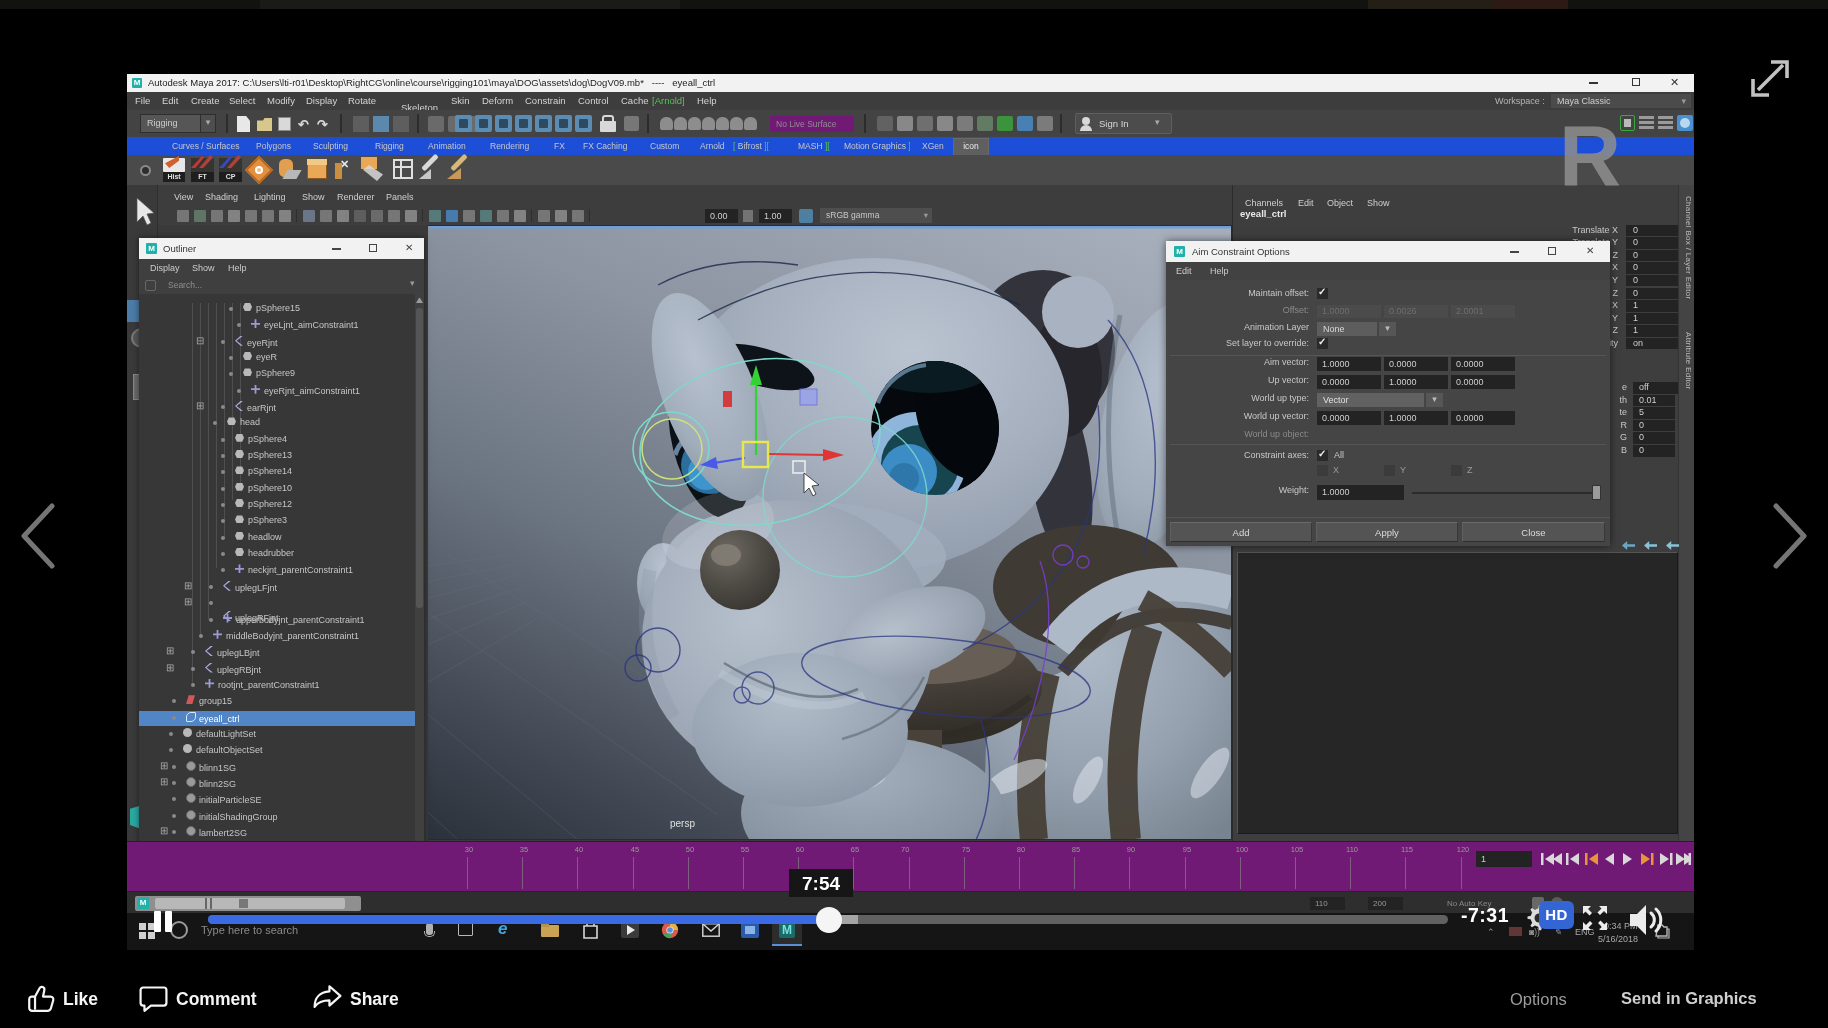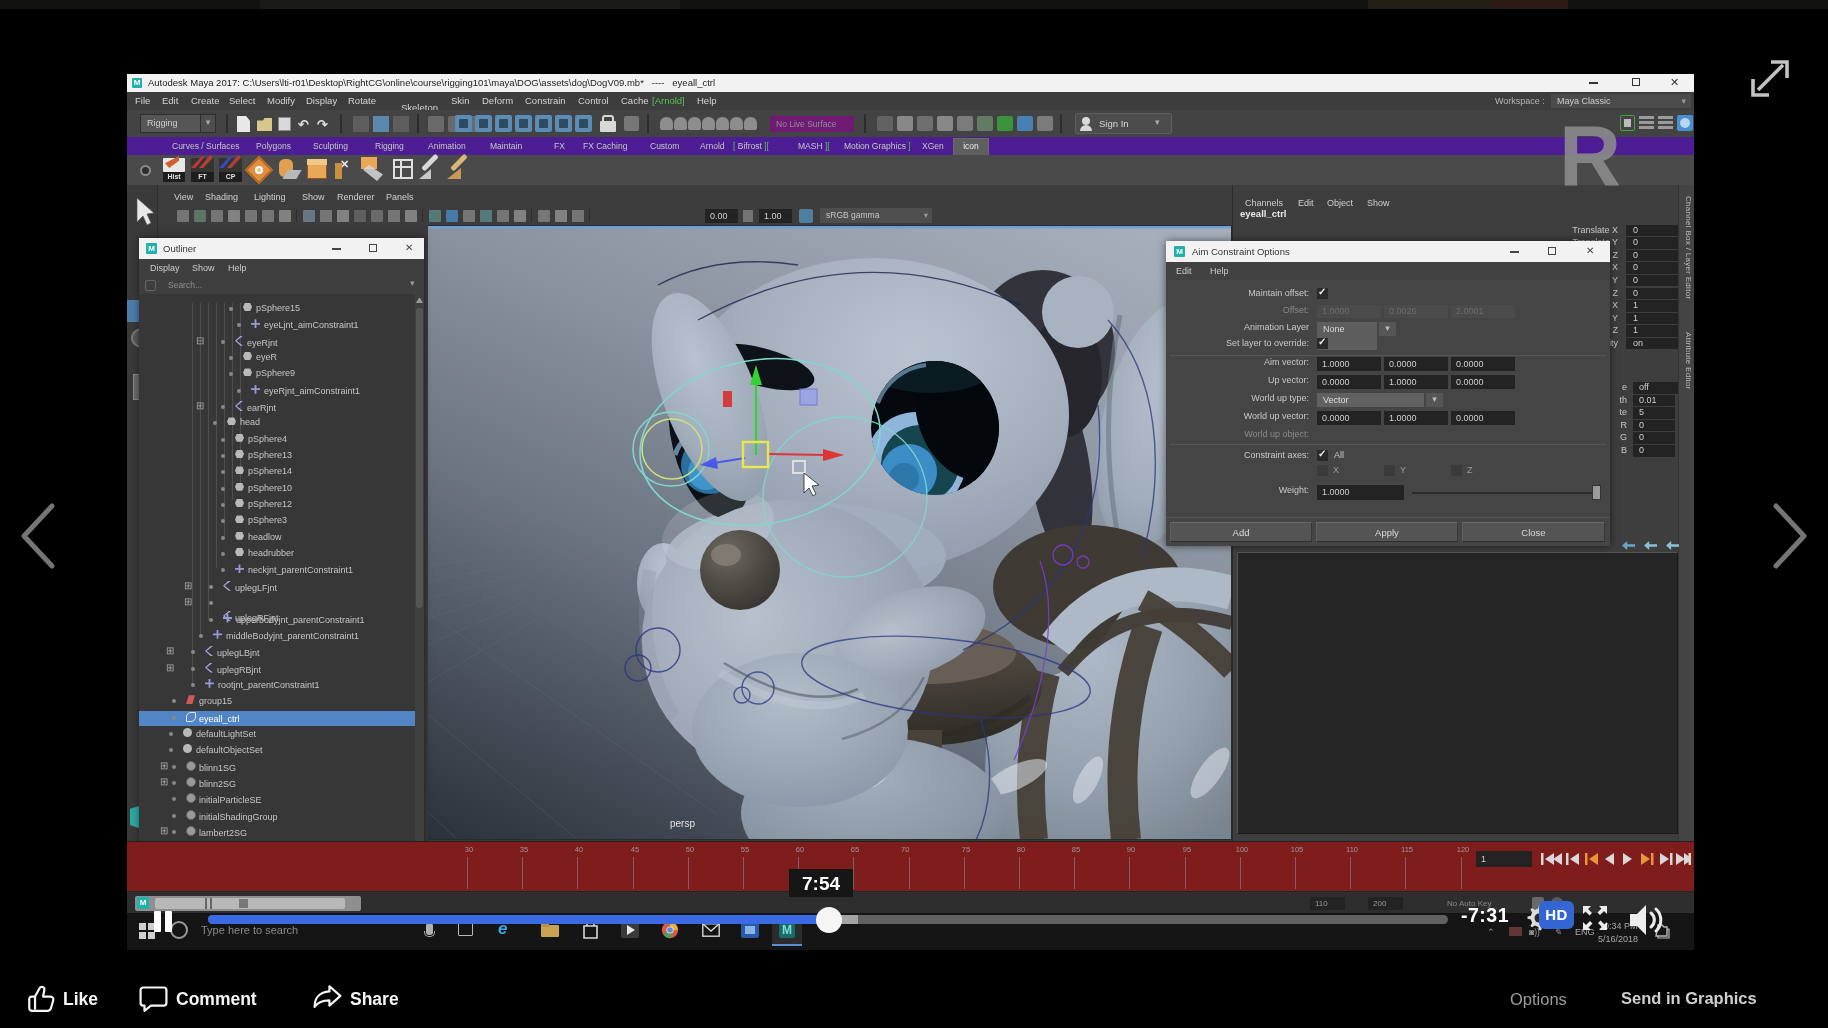--- a/index.html
+++ b/index.html
@@ -5,21 +5,21 @@
   * { margin:0; padding:0; box-sizing:border-box; }
   html,body { background:#000; width:1828px; height:1028px; overflow:hidden; }
   body { font-family:"Liberation Sans", sans-serif; position:relative; }
   .a { position:absolute; }
   #video { left:127px; top:74px; width:1567px; height:881px; background:#3c3c3c; overflow:hidden; }
   .t { white-space:nowrap; }
   
   #titlebar { left:0; top:0; width:1567px; height:18px; background:#f2f2f2; color:#1c1c1c; font-size:9.5px; }
   #menubar { left:0; top:18px; width:1567px; height:18px; background:#3d3d3d; color:#d4d4d4; font-size:9.5px; }
   #statusrow { left:0; top:36px; width:1567px; height:27px; background:#434343; }
-  #shelftabs { left:0; top:63px; width:1567px; height:18px; background:#4c1d95; color:#c6c6c6; font-size:8.5px; }
+  #shelftabs { left:0; top:63px; width:1567px; height:18px; background:#1d4ed8; color:#c6c6c6; font-size:8.5px; }
   #shelficons { left:0; top:81px; width:1567px; height:30px; background:#4a4a4a; }
   #mainarea { left:0; top:111px; width:1567px; height:656px; background:#3a3a3a; }
   .fld { background:#232323; color:#cfcfcf; font-size:9px; line-height:15px; padding-left:5px; }
   .btn3 { background:#545454; border-top:1px solid #6a6a6a; border-left:1px solid #606060; border-bottom:1px solid #2e2e2e; border-right:1px solid #383838; color:#dcdcdc; font-size:9.5px; text-align:center; }
   .cb { width:11px; height:11px; background:#2a2a2a; }
   .cb.on::after { content:"\2713"; color:#f0f0f0; font-size:10px; font-weight:bold; position:absolute; left:1px; top:-2px; }
   .lab { color:#c8c8c8; font-size:9px; text-align:right; }
 </style>
 </head>
 <body>
@@ -126,21 +126,21 @@
       <div class="a" style="left:1553px;top:44px;width:10px;height:10px;background:#b8d8f0;border-radius:50%;"></div>
     </div>
 <div class="a" style="left:1432px;top:32px;z-index:6;font-size:86px;font-weight:bold;color:#8f8f8f;opacity:.85;font-family:'Liberation Sans',sans-serif;">R</div>
 
 <div id="shelftabs" class="a">
   <span class="a t" style="left:45px;top:4px;">Curves / Surfaces</span>
   <span class="a t" style="left:129px;top:4px;">Polygons</span>
   <span class="a t" style="left:186px;top:4px;">Sculpting</span>
   <span class="a t" style="left:248px;top:4px;">Rigging</span>
   <span class="a t" style="left:301px;top:4px;">Animation</span>
-  <span class="a t" style="left:363px;top:4px;">Maintain</span>
+  <span class="a t" style="left:363px;top:4px;">Rendering</span>
   <span class="a t" style="left:427px;top:4px;">FX</span>
   <span class="a t" style="left:456px;top:4px;">FX Caching</span>
   <span class="a t" style="left:523px;top:4px;">Custom</span>
   <span class="a t" style="left:573px;top:4px;">Arnold</span>
   <span class="a t" style="left:606px;top:4px;"><span style="color:#53c553;">[</span> Bifrost <span style="color:#53c553;">][</span></span>
   <span class="a t" style="left:671px;top:4px;">MASH <span style="color:#53c553;">][</span></span>
   <span class="a t" style="left:717px;top:4px;">Motion Graphics <span style="color:#53c553;">]</span></span>
   <span class="a t" style="left:795px;top:4px;">XGen</span>
   <div class="a" style="left:826px;top:1px;width:36px;height:17px;background:#5f5f5f;border:1px solid #6a6a6a;border-bottom:none;color:#e8e8e8;text-align:center;line-height:15px;">icon</div>
 </div>
@@ -579,21 +579,21 @@
   <span class="a t" style="left:10px;top:4px;">Edit</span>
         <span class="a t" style="left:44px;top:4px;">Help</span>
  </div>
  <div class="a t" style="left:4px;top:47px;width:139px;text-align:right;font-size:9px;color:#c8c8c8;">Maintain offset:</div>
  <div class="a cb on" style="left:151px;top:47px;"></div>
  <div class="a t" style="left:4px;top:64px;width:139px;text-align:right;font-size:9px;color:#8a8a8a;">Offset:</div>
  <div class="a" style="left:151px;top:64px;width:64px;height:13px;background:#4b4b4b;color:#6e6e6e;font-size:9px;line-height:13px;padding-left:5px;">1.0000</div> 
       <div class="a" style="left:218px;top:64px;width:64px;height:13px;background:#4b4b4b;color:#6e6e6e;font-size:9px;line-height:13px;padding-left:5px;">0.0026</div> 
       <div class="a" style="left:285px;top:64px;width:64px;height:13px;background:#4b4b4b;color:#6e6e6e;font-size:9px;line-height:13px;padding-left:5px;">2.0001</div>
  <div class="a t" style="left:4px;top:81px;width:139px;text-align:right;font-size:9px;color:#c8c8c8;">Animation Layer</div>
- <div class="a" style="left:151px;top:81px;width:60px;height:28px;background:#5d5d5d;color:#d8d8d8;font-size:9px;line-height:14px;padding-left:6px;">None</div>
+ <div class="a" style="left:151px;top:81px;width:60px;height:14px;background:#5d5d5d;color:#d8d8d8;font-size:9px;line-height:14px;padding-left:6px;">None</div>
  <div class="a" style="left:213px;top:81px;width:17px;height:14px;background:#565656;color:#bbb;font-size:9px;text-align:center;line-height:13px;">▾</div>
  <div class="a t" style="left:4px;top:97px;width:139px;text-align:right;font-size:9px;color:#c8c8c8;">Set layer to override:</div>
  <div class="a cb on" style="left:151px;top:97px;"></div>
  <div class="a" style="left:4px;top:114px;width:436px;height:1px;background:#3a3a3a;border-bottom:1px solid #555;"></div>
  <div class="a t" style="left:4px;top:116px;width:139px;text-align:right;font-size:9px;color:#c8c8c8;">Aim vector:</div>
  <div class="a fld" style="left:151px;top:116px;width:64px;height:14px;line-height:14px;">1.0000</div> 
       <div class="a fld" style="left:218px;top:116px;width:64px;height:14px;line-height:14px;">0.0000</div> 
       <div class="a fld" style="left:285px;top:116px;width:64px;height:14px;line-height:14px;">0.0000</div>
  <div class="a t" style="left:4px;top:134px;width:139px;text-align:right;font-size:9px;color:#c8c8c8;">Up vector:</div>
  <div class="a fld" style="left:151px;top:134px;width:64px;height:14px;line-height:14px;">0.0000</div> 
@@ -620,21 +620,21 @@
  <div class="a t" style="left:4px;top:244px;width:139px;text-align:right;font-size:9px;color:#c8c8c8;">Weight:</div>
  <div class="a fld" style="left:151px;top:244px;width:87px;height:15px;line-height:15px;">1.0000</div>
  <div class="a" style="left:246px;top:251px;width:189px;height:2px;background:#2b2b2b;"></div>
  <div class="a" style="left:426px;top:244px;width:9px;height:15px;background:#9a9a9a;border:1px solid #333;"></div>
  <div class="a" style="left:0;top:276px;width:444px;height:1px;background:#333;border-bottom:1px solid #555;"></div>
  <div class="a btn3" style="left:4px;top:281px;width:142px;height:20px;line-height:19px;">Add</div>
  <div class="a btn3" style="left:150px;top:281px;width:142px;height:20px;line-height:19px;">Apply</div>
  <div class="a btn3" style="left:296px;top:281px;width:143px;height:20px;line-height:19px;">Close</div>
 </div>
 
-<div class="a" style="left:0;top:767px;width:1567px;height:50px;background:#7f1d1d;border-top:1px solid #222;">
+<div class="a" style="left:0;top:767px;width:1567px;height:50px;background:#701a75;border-top:1px solid #222;">
  <span class="a" style="left:332px;top:3px;width:20px;text-align:center;font-size:7.5px;color:#999;">30</span>
  <div class="a" style="left:340px;top:15px;width:1px;height:32px;background:#848484;opacity:.65;"></div>
  <span class="a" style="left:387px;top:3px;width:20px;text-align:center;font-size:7.5px;color:#999;">35</span>
  <div class="a" style="left:395px;top:15px;width:1px;height:32px;background:#848484;opacity:.65;"></div>
  <span class="a" style="left:442px;top:3px;width:20px;text-align:center;font-size:7.5px;color:#999;">40</span>
  <div class="a" style="left:450px;top:15px;width:1px;height:32px;background:#848484;opacity:.65;"></div>
  <span class="a" style="left:498px;top:3px;width:20px;text-align:center;font-size:7.5px;color:#999;">45</span>
  <div class="a" style="left:506px;top:15px;width:1px;height:32px;background:#848484;opacity:.65;"></div>
  <span class="a" style="left:553px;top:3px;width:20px;text-align:center;font-size:7.5px;color:#999;">50</span>
  <div class="a" style="left:561px;top:15px;width:1px;height:32px;background:#848484;opacity:.65;"></div>

